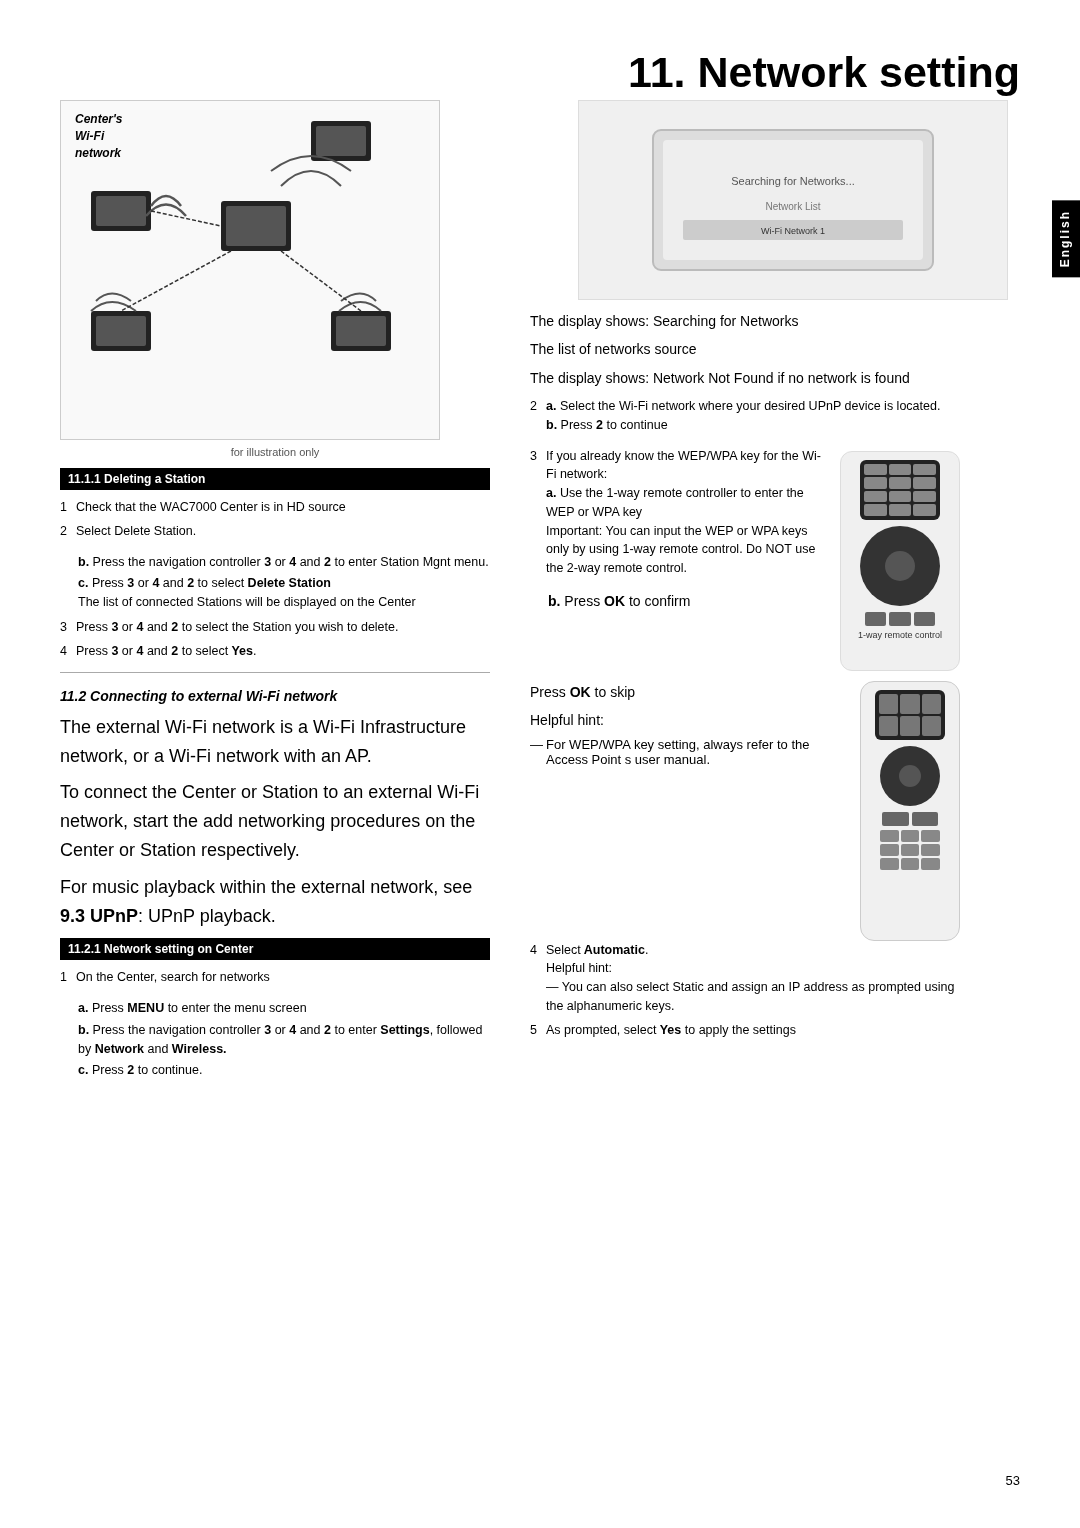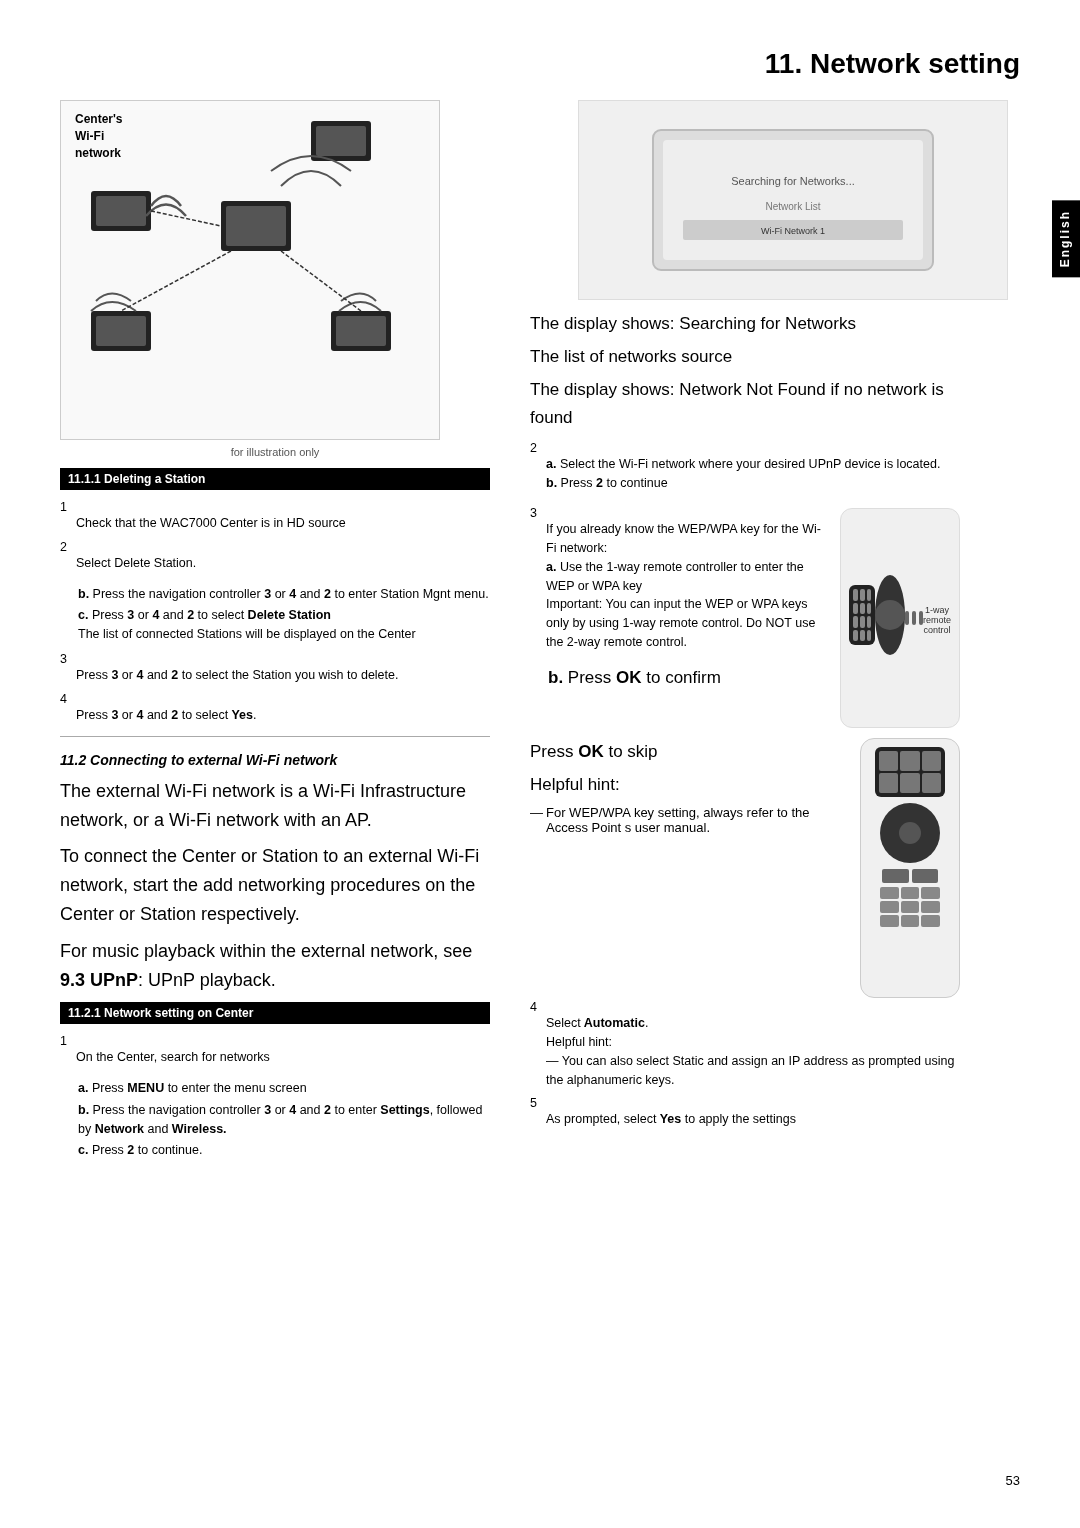--- a/index.html
+++ b/index.html
@@ -15,21 +15,21 @@
     }
 
     
     .page-title-area {
       position: absolute;
       top: 48px;
       right: 60px;
       text-align: right;
     }
     .page-title {
-      font-size: 28px;
+      font-size: 43px;
       font-weight: bold;
       color: #000;
     }
 
     
     .english-tab {
       position: absolute;
       top: 200px;
       right: 0;
       width: 28px;
@@ -80,20 +80,21 @@
       font-size: 12px;
       font-weight: bold;
       line-height: 1.4;
     }
 
     .diagram-content {
       width: 100%;
       height: 100%;
       position: relative;
       padding: 10px;
+      font-style: italic;
     }
 
     
     .illus-text {
       font-size: 11px;
       color: #555;
       text-align: center;
       margin-bottom: 10px;
     }
 
@@ -119,21 +120,20 @@
       margin-bottom: 5px;
       font-size: 12.5px;
       line-height: 1.5;
     }
     .numbered-list > li .num {
       min-width: 16px;
       font-weight: normal;
     }
     .numbered-list > li .content {
       flex: 1;
-      margin-top: 16px;
     }
 
     .sub-list {
       list-style: none;
       padding: 0;
       margin: 3px 0 3px 0;
     }
     .sub-list li {
       margin-bottom: 3px;
       font-size: 12.5px;
@@ -162,39 +162,39 @@
     
     .right-top-image {
       width: 430px;
       height: 200px;
       background: #f0f0f0;
       border: 1px solid #ddd;
       margin-bottom: 10px;
     }
 
     .right-body-text {
-      font-size: 17px;
+      font-size: 14px;
       line-height: 1.6;
       margin-bottom: 6px;
       width: 430px;
     }
 
     
     .remote-control {
       width: 120px;
       height: 220px;
       background: #f0f0f0;
       border: 1px solid #ddd;
       border-radius: 12px;
       float: right;
       margin-left: 10px;
       margin-top: 4px;
       position: relative;
       display: flex;
-      flex-direction: row;
+      flex-direction: column;
       align-items: center;
       padding: 8px;
     }
     .remote-top {
       width: 80px;
       height: 60px;
       background: #222;
       border-radius: 6px;
       margin-bottom: 6px;
       display: grid;

